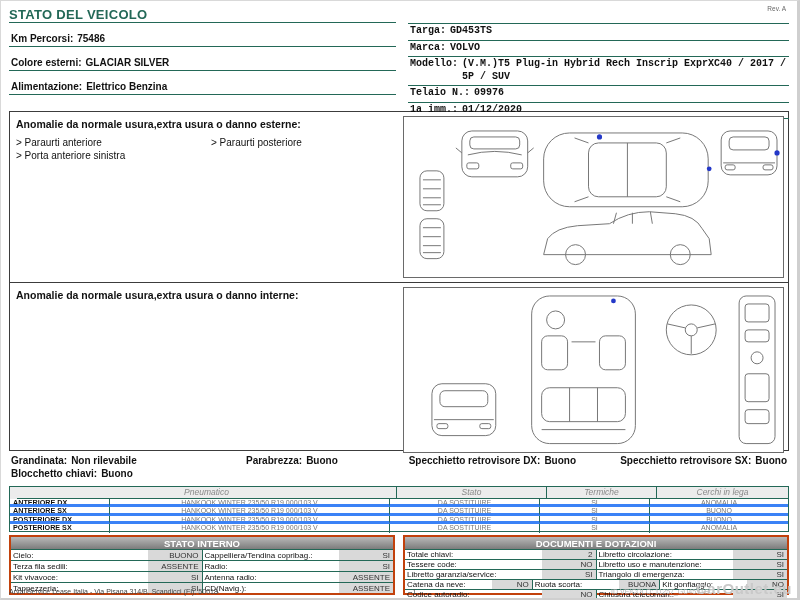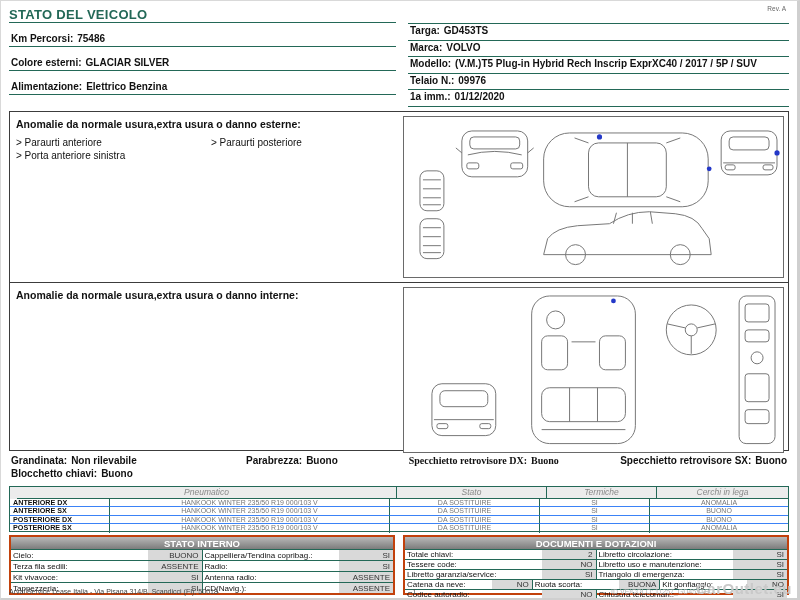--- a/index.html
+++ b/index.html
@@ -17,49 +17,49 @@
   .doc-title { font-size:13px; font-weight:bold; color:#236857; letter-spacing:.3px; }
   .rev { position:absolute; top:0; right:-390px; font-size:6.5px; color:#666; }
 
   
   .info { height:86px; display:flex; }
   .info-left { width:387px; }
   .info-right { flex:1; margin-left:12px; border-top:1px solid #236857; }
   .info-row { display:flex; align-items:flex-end; border-bottom:1px solid #236857;
               font-size:10px; font-weight:bold; padding:1px 2px 2px 2px; }
   .info-left .info-row { height:24px; }
-  .info-right .info-row { min-height:15px; align-items:center; line-height:1.25; }
+  .info-right .info-row { min-height:15px; align-items:flex-start; line-height:1.25;font-family:Liberation Mono, monospace; }
   .info-row .lbl { margin-right:4px; white-space:nowrap; }
   .info-row .val { }
 
   
   .damage { margin-top:2px; height:340px; border:1px solid #3c3c3c; display:flex; flex-direction:column; }
   .dmg-section { flex:1; display:flex; padding:4px; }
   .dmg-section.ext { border-bottom:1px solid #3c3c3c; }
   .dmg-text { width:385px; padding:2px; }
   .dmg-title { font-size:10.5px; font-weight:bold; margin-bottom:7px; }
   .dmg-items { display:grid; grid-template-columns:195px 180px; row-gap:2px; font-size:10px; }
   .diagram-box { flex:1; border:1px solid #6a6a6a; margin-left:4px; background:#fff; }
   .diagram-box svg { width:100%; height:100%; display:block; }
   .sketch { stroke:#777; fill:none; stroke-width:1; }
 
   
   .condition { margin-top:3px; height:30px; font-size:10px; font-weight:bold; }
   .cond-line { display:flex; padding:1px 2px;gap:20px; }
   .cond-item { white-space:nowrap; }
-  .cw1 { width:220px; } .cw2 { width:146px; } .cw3 { width:196px;font-family:Liberation Serif, serif; }
+  .cw1 { width:220px; } .cw2 { width:146px; } .cw3 { width:196px; }
   .cond-item .cl { margin-right:4px; }
 
   
   .tyres { margin-top:2px; height:46px; border:1px solid #236857; font-size:7px; }
   .t-head { display:grid; grid-template-columns:380px 150px 110px 1fr; height:12px; background:#ececec;padding-left:7px; }
   .th { color:#8a8a8a; font-style:italic; font-size:8.5px; text-align:center; border-right:1px solid #236857; border-bottom:1px solid #236857; line-height:11px; }
   .th.last { border-right:none; }
   .t-row { display:grid; grid-template-columns:100px 280px 150px 110px 1fr; height:8.4px; }
-  .tc { border-right:1px solid #236857; border-bottom:1px solid #3b82f6; text-align:center; color:#777; line-height:8px; overflow:hidden; }
+  .tc { border-right:1px solid #236857; border-bottom:3px solid #3b82f6; text-align:center; color:#777; line-height:8px; overflow:hidden; }
   .t-row:last-child .tc { border-bottom:none; }
   .tc.last { border-right:none; }
   .tc.pos { text-align:left; padding-left:3px; color:#111; font-weight:bold; font-size:7.2px; }
 
   
   .bottom { margin-top:3px; height:60px; display:flex; gap:8px; }
   .bt { flex:1; border:2px solid #c2410c; display:flex; flex-direction:column; }
   .bt-header { height:13px; background:linear-gradient(#b9b9b9,#7c7c7c); color:#fff; font-weight:bold;
                font-size:9.5px; text-align:center; line-height:13px; border-bottom:1px solid #236857; }
   .bt-row { flex:1; display:flex; border-bottom:1px solid #236857; font-size:8px; }

